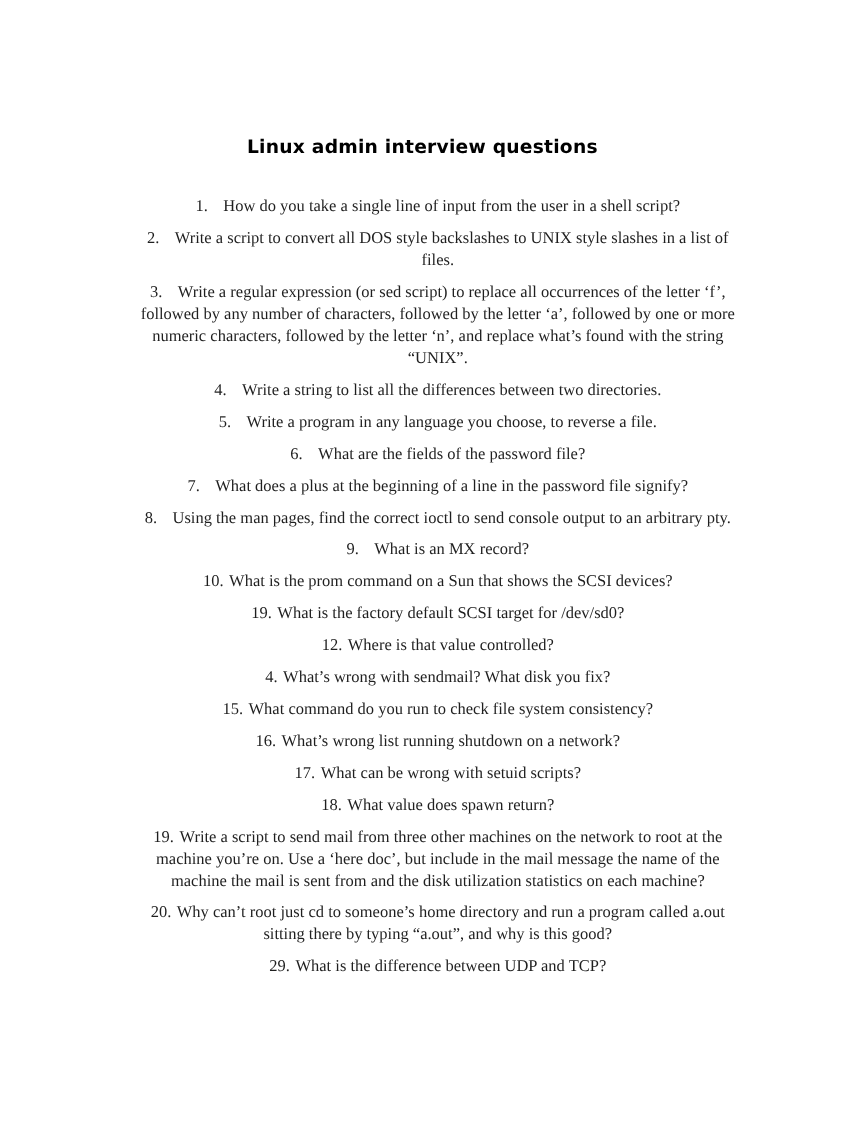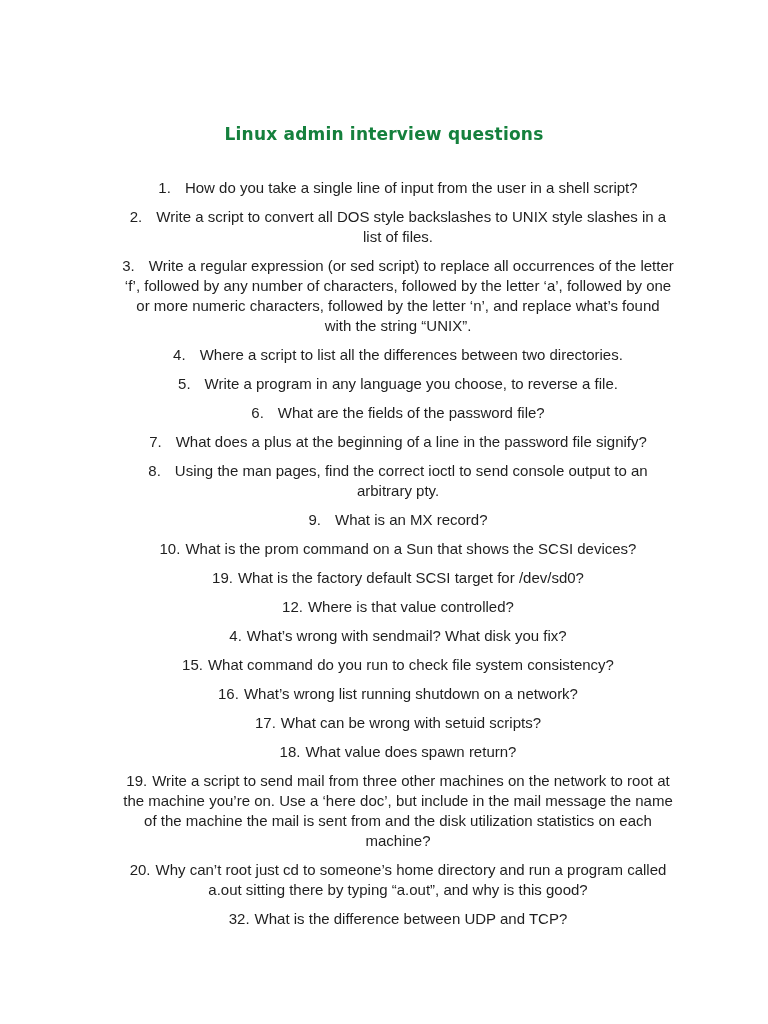--- a/index.html
+++ b/index.html
@@ -18,28 +18,28 @@
     background: #ffffff;
     box-sizing: border-box;
     padding-top: 121px;
   }
   .title {
     font-family: "DejaVu Sans", sans-serif;
     font-weight: bold;
     font-size: 17px;
     line-height: 26px;
     letter-spacing: 0.2px;
-    color: #15803d;
+    color: #000000;
     text-align: center;
     margin: 0 0 31px 0;
   }
   .questions {
     width: 552px;
     margin-left: 122px;
-    font-family: Liberation Sans, sans-serif;
+    font-family: Liberation Serif, serif;
     font-size: 15px;
     line-height: 20px;
     color: #1f1f1f;
   }
   .question {
     text-align: center;
     margin: 0 0 9px 0;
   }
   .qnum { white-space: nowrap; }
   .qnum.gap-lg { margin-right: 14px; }
@@ -50,21 +50,21 @@
 
 <div class="doc">
   <h1 class="title">Linux admin interview questions</h1>
   <div class="questions">
   <div class="question"><span class="qnum gap-lg">1.</span><span class="qtext">How do you take a single line of input from the user in a shell script?</span></div>
 
   <div class="question"><span class="qnum gap-lg">2.</span><span class="qtext">Write a script to convert all DOS style backslashes to UNIX style slashes in a list of files.</span></div>
 
   <div class="question"><span class="qnum gap-lg">3.</span><span class="qtext">Write a regular expression (or sed script) to replace all occurrences of the letter ‘f’, followed by any number of characters, followed by the letter ‘a’, followed by one or more numeric characters, followed by the letter ‘n’, and replace what’s found with the string “UNIX”.</span></div>
 
-  <div class="question"><span class="qnum gap-lg">4.</span><span class="qtext">Where a script to list all the differences between two directories.</span></div>
+  <div class="question"><span class="qnum gap-lg">4.</span><span class="qtext">Write a string to list all the differences between two directories.</span></div>
 
   <div class="question"><span class="qnum gap-lg">5.</span><span class="qtext">Write a program in any language you choose, to reverse a file.</span></div>
 
   <div class="question"><span class="qnum gap-lg">6.</span><span class="qtext">What are the fields of the password file?</span></div>
 
   <div class="question"><span class="qnum gap-lg">7.</span><span class="qtext">What does a plus at the beginning of a line in the password file signify?</span></div>
 
   <div class="question"><span class="qnum gap-lg">8.</span><span class="qtext">Using the man pages, find the correct ioctl to send console output to an arbitrary pty.</span></div>
 
   <div class="question"><span class="qnum gap-lg">9.</span><span class="qtext">What is an MX record?</span></div>
@@ -83,15 +83,15 @@
   <div class="question"><span class="qnum gap-sm">16.</span><span class="qtext">What’s wrong list running shutdown on a network?</span></div>
 
   <div class="question"><span class="qnum gap-sm">17.</span><span class="qtext">What can be wrong with setuid scripts?</span></div>
 
   <div class="question"><span class="qnum gap-sm">18.</span><span class="qtext">What value does spawn return?</span></div>
 
   <div class="question"><span class="qnum gap-sm">19.</span><span class="qtext">Write a script to send mail from three other machines on the network to root at the machine you’re on. Use a ‘here doc’, but include in the mail message the name of the machine the mail is sent from and the disk utilization statistics on each machine?</span></div>
 
   <div class="question"><span class="qnum gap-sm">20.</span><span class="qtext">Why can’t root just cd to someone’s home directory and run a program called a.out sitting there by typing “a.out”, and why is this good?</span></div>
 
-  <div class="question"><span class="qnum gap-sm">32.</span><span class="qtext">What is the difference between UDP and TCP?</span></div>
+  <div class="question"><span class="qnum gap-sm">29.</span><span class="qtext">What is the difference between UDP and TCP?</span></div>
 </div>
 </div>
 
 </body></html>

